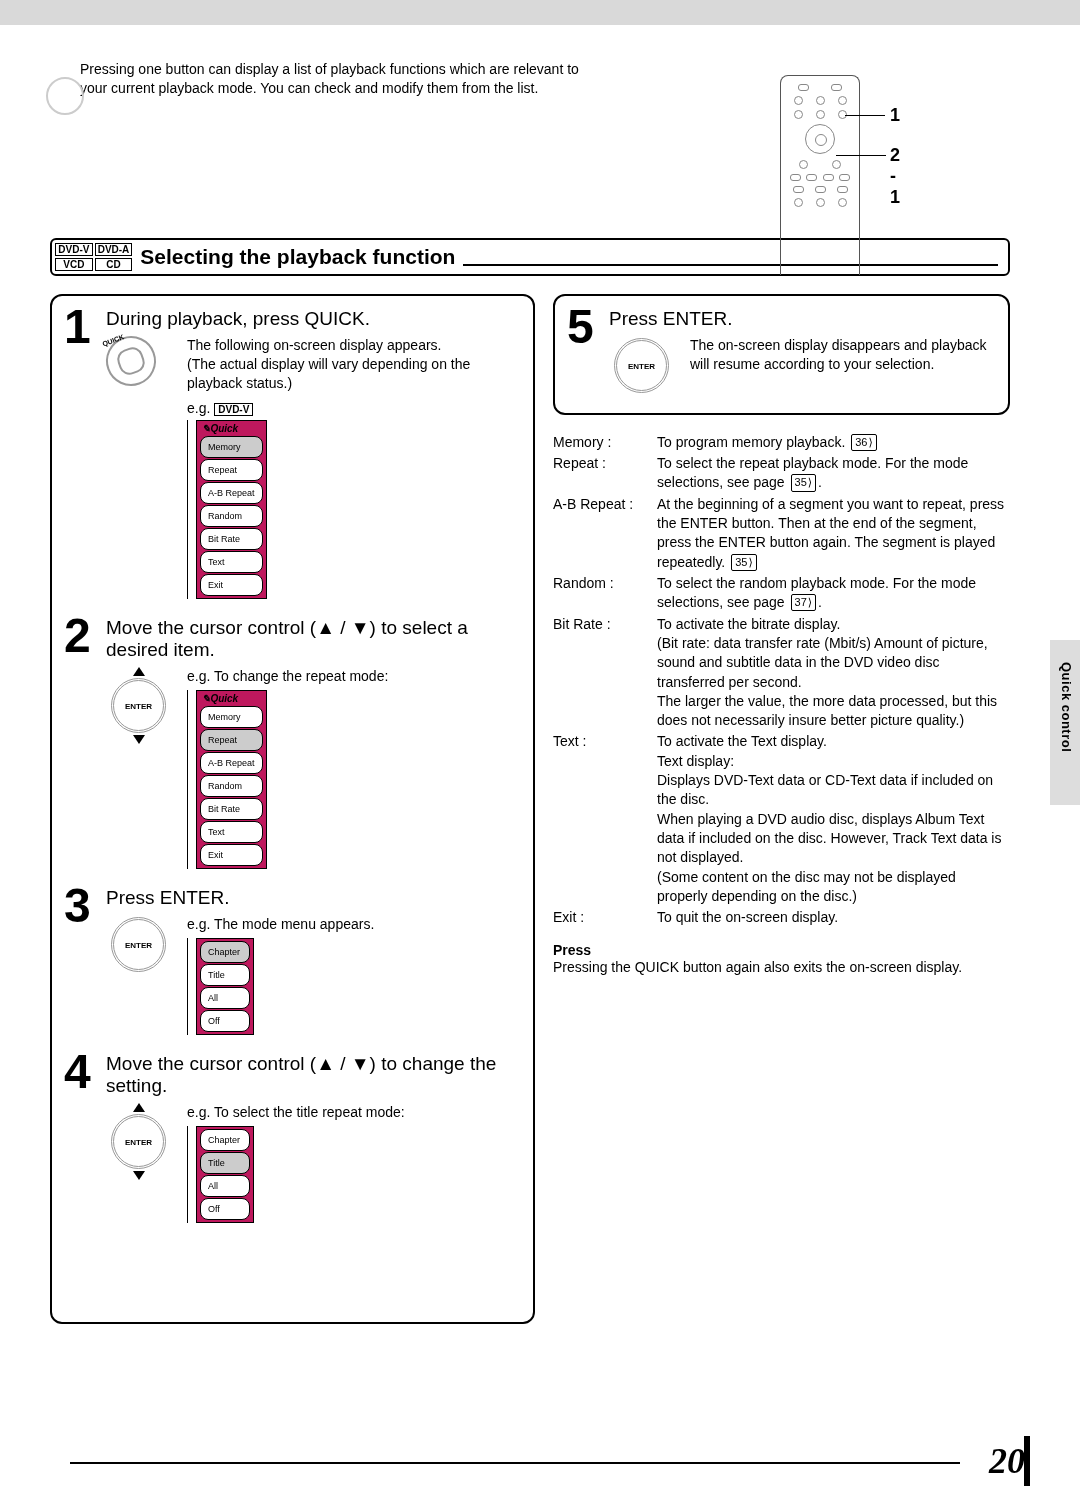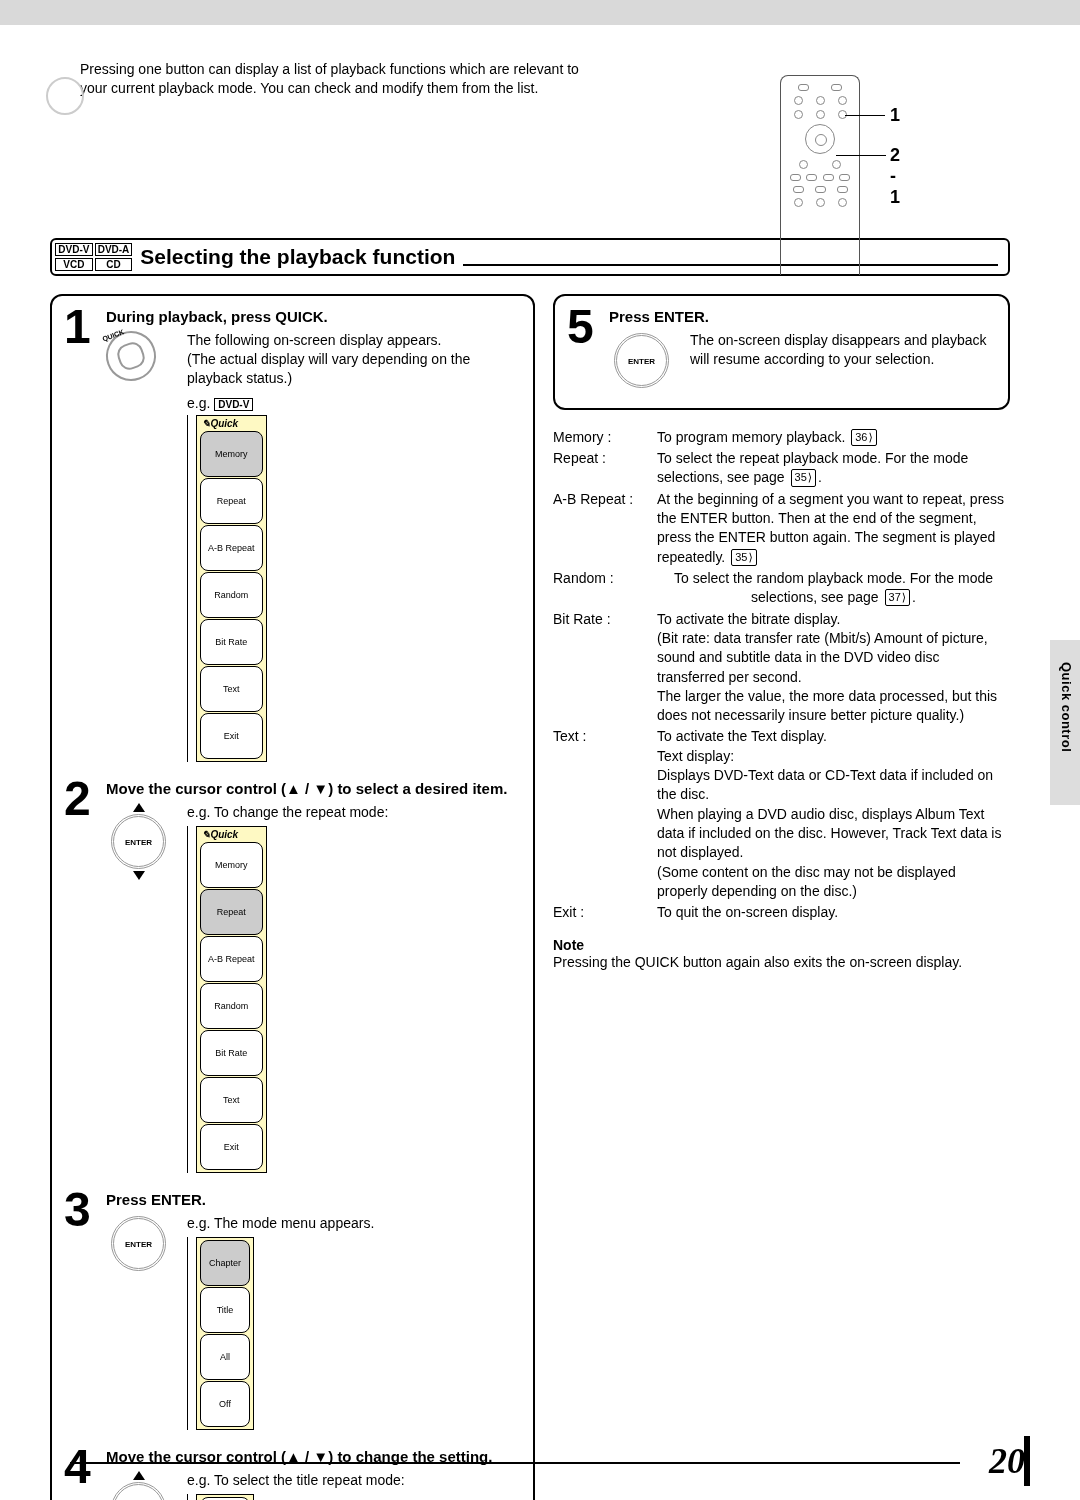--- a/index.html
+++ b/index.html
@@ -86,41 +86,41 @@
   .col-left { min-height: 1030px;}
   .col-right-wrap { flex:1; display:flex; flex-direction:column; gap:18px;}
   .col-right-top { border:2px solid #000; border-radius:12px; padding:12px 12px 18px 12px;}
 
   .step { display:flex; gap:10px; margin-bottom:18px;}
   .step-num {
     font-size:48px; font-weight:900; line-height:0.8;
     width:32px; flex-shrink:0; font-family: Arial;
   }
   .step-body { flex:1; }
-  .step-title { font-size:15px; font-weight:bold; margin-bottom:6px;}
+  .step-title { font-size:19px; font-weight:normal; margin-bottom:6px;}
   .step-text { font-size:14px; line-height:1.35;}
   .step-icon-area { display:flex; gap:16px; align-items:flex-start;}
   .step-icon { width:65px; flex-shrink:0; }
 
   .remote-ring {
     width:55px;height:55px;border:3px double #999;border-radius:50%;
     position:relative; margin:2px auto;
   }
   .remote-ring::before{content:"ENTER";position:absolute;left:0;right:0;top:21px;text-align:center;font-size:8px;font-weight:bold;}
   .arrow-up{width:0;height:0;border-left:6px solid transparent;border-right:6px solid transparent;border-bottom:9px solid #000;margin:0 auto;}
   .arrow-dn{width:0;height:0;border-left:6px solid transparent;border-right:6px solid transparent;border-top:9px solid #000;margin:0 auto;}
 
   .osd-menu {
     border:1px solid #000; padding:1px; display:inline-block;
-    font-size:10px; background:#fef9c3;
+    font-size:10px; background:#be185d;
   }
   .osd-menu .hdr{font-style:italic;font-weight:bold;font-size:10px;padding:1px 4px;}
   .osd-row{
     border:1px solid #000; border-radius:8px;
-    padding:16px 7px; margin:1px 2px; text-align:center;
+    padding:4px 7px; margin:1px 2px; text-align:left;
     font-size:9px; line-height:12px; min-width:50px; background:#fff;
   }
   .osd-row.sel{ background:#ccc;}
   .osd-helper{ border-left:1px solid #000; padding-left:8px; margin-top:4px; display:inline-block;}
 
   .badge-dvdv {
     display:inline-block;border:1px solid #000;font-size:10px;font-weight:bold;
     padding:0 3px;background:#fff;
   }
 
@@ -368,21 +368,21 @@
             <div class="qm-row">
               <div class="qm-label">Repeat :</div>
               <div style="white-space: pre-line; flex: 1 1 0%;">To select the repeat playback mode. For the mode selections, see page <span class="pageref">35</span>.</div>
             </div>
             <div class="qm-row">
               <div class="qm-label">A-B Repeat :</div>
               <div style="white-space: pre-line; flex: 1 1 0%;">At the beginning of a segment you want to repeat, press the ENTER button. Then at the end of the segment, press the ENTER button again. The segment is played repeatedly. <span class="pageref">35</span></div>
             </div>
             <div class="qm-row">
               <div class="qm-label">Random :</div>
-              <div style="white-space: pre-line; flex: 1 1 0%; text-align: center;">To select the random playback mode. For the mode selections, see page <span class="pageref">37</span>.</div>
+              <div style="white-space: pre-line; flex: 1 1 0%;">To select the random playback mode. For the mode selections, see page <span class="pageref">37</span>.</div>
             </div>
             <div class="qm-row">
               <div class="qm-label">Bit Rate :</div>
               <div style="white-space: pre-line; flex: 1 1 0%;">To activate the bitrate display.
 (Bit rate: data transfer rate (Mbit/s) Amount of picture, sound and subtitle data in the DVD video disc transferred per second.
 The larger the value, the more data processed, but this does not necessarily insure better picture quality.)</div>
             </div>
             <div class="qm-row">
               <div class="qm-label">Text :</div>
               <div style="white-space: pre-line; flex: 1 1 0%;">To activate the Text display.
@@ -390,21 +390,21 @@
 Displays DVD-Text data or CD-Text data if included on the disc.
 When playing a DVD audio disc, displays Album Text data if included on the disc. However, Track Text data is not displayed.
 (Some content on the disc may not be displayed properly depending on the disc.)</div>
             </div>
             <div class="qm-row">
               <div class="qm-label">Exit :</div>
               <div style="white-space: pre-line; flex: 1 1 0%;">To quit the on-screen display.</div>
             </div>
           </div>
 
-        <div class="note-hdr">Note</div>
+        <div class="note-hdr">Press</div>
         <div class="note-text">Pressing the QUICK button again also exits the on-screen display.</div>
       </div>
     </div>
   </div>
 
 </div>
 
 <div class="side-tab"></div>
 <div class="side-tab-text">Quick control</div>
 

